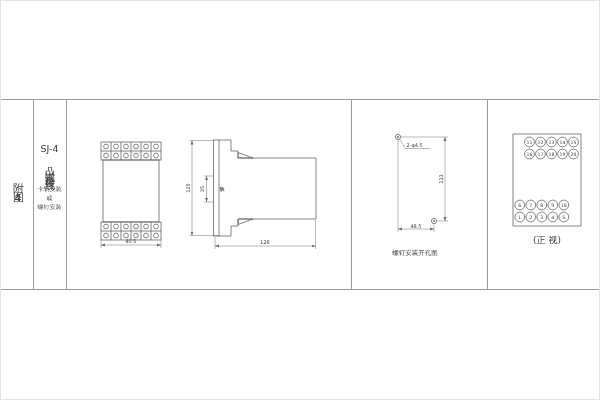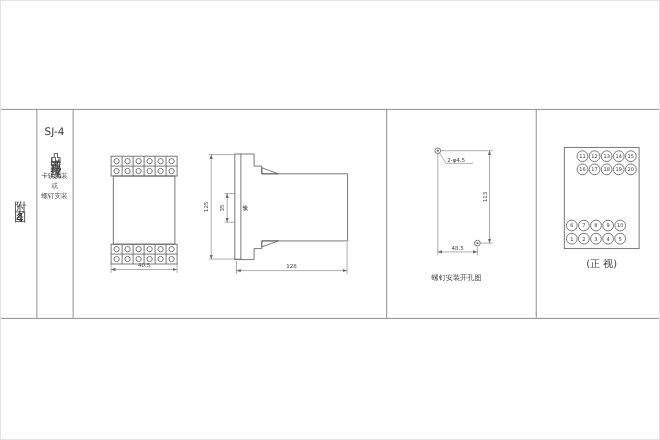--- a/index.html
+++ b/index.html
@@ -8,21 +8,21 @@
     font-family:"DejaVu Sans",sans-serif;color:#333;overflow:hidden;
     border:1px solid #e3e3e3;box-sizing:border-box;
   }
   .rule{position:absolute;background:#9a9a9a;}
   .h-rule{height:1px;width:600px;left:0;}
   .v-rule{width:1px;top:98px;height:190px;}
   .cell{position:absolute;top:98px;height:190px;display:flex;flex-direction:column;align-items:center;}
   .index-cell{left:0;width:32px;justify-content:center;}
   .v-text{writing-mode:vertical-lr;text-orientation:upright;}
   .index-label{font-size:11px;letter-spacing:9px;color:#3a3a3a;}
-  .title-cell{left:32px;width:33px;padding-top:16px;box-sizing:border-box;}
+  .title-cell{left:32px;width:33px;padding-top:44px;box-sizing:border-box;}
   .model-label{font-size:9.5px;color:#3a3a3a;}
   .title-vert{font-size:10px;letter-spacing:2.5px;margin-top:5px;color:#3a3a3a;}
   .mount-note{margin-top:10px;text-align:center;font-size:6px;line-height:9px;color:#4a4a4a;}
   svg{position:absolute;overflow:visible;}
   .dl{stroke:#666;stroke-width:0.8;fill:none;}
   .dim{stroke:#6d6d6d;stroke-width:0.5;fill:none;}
   .lbl{font-family:"DejaVu Sans",sans-serif;font-size:5px;fill:#3a3a3a;}
   .num{font-family:"DejaVu Sans",sans-serif;font-size:4.6px;fill:#3a3a3a;}
   .cap{font-family:"DejaVu Sans",sans-serif;fill:#3a3a3a;}
   .vert-svg-text{writing-mode:vertical-rl;text-orientation:upright;}

